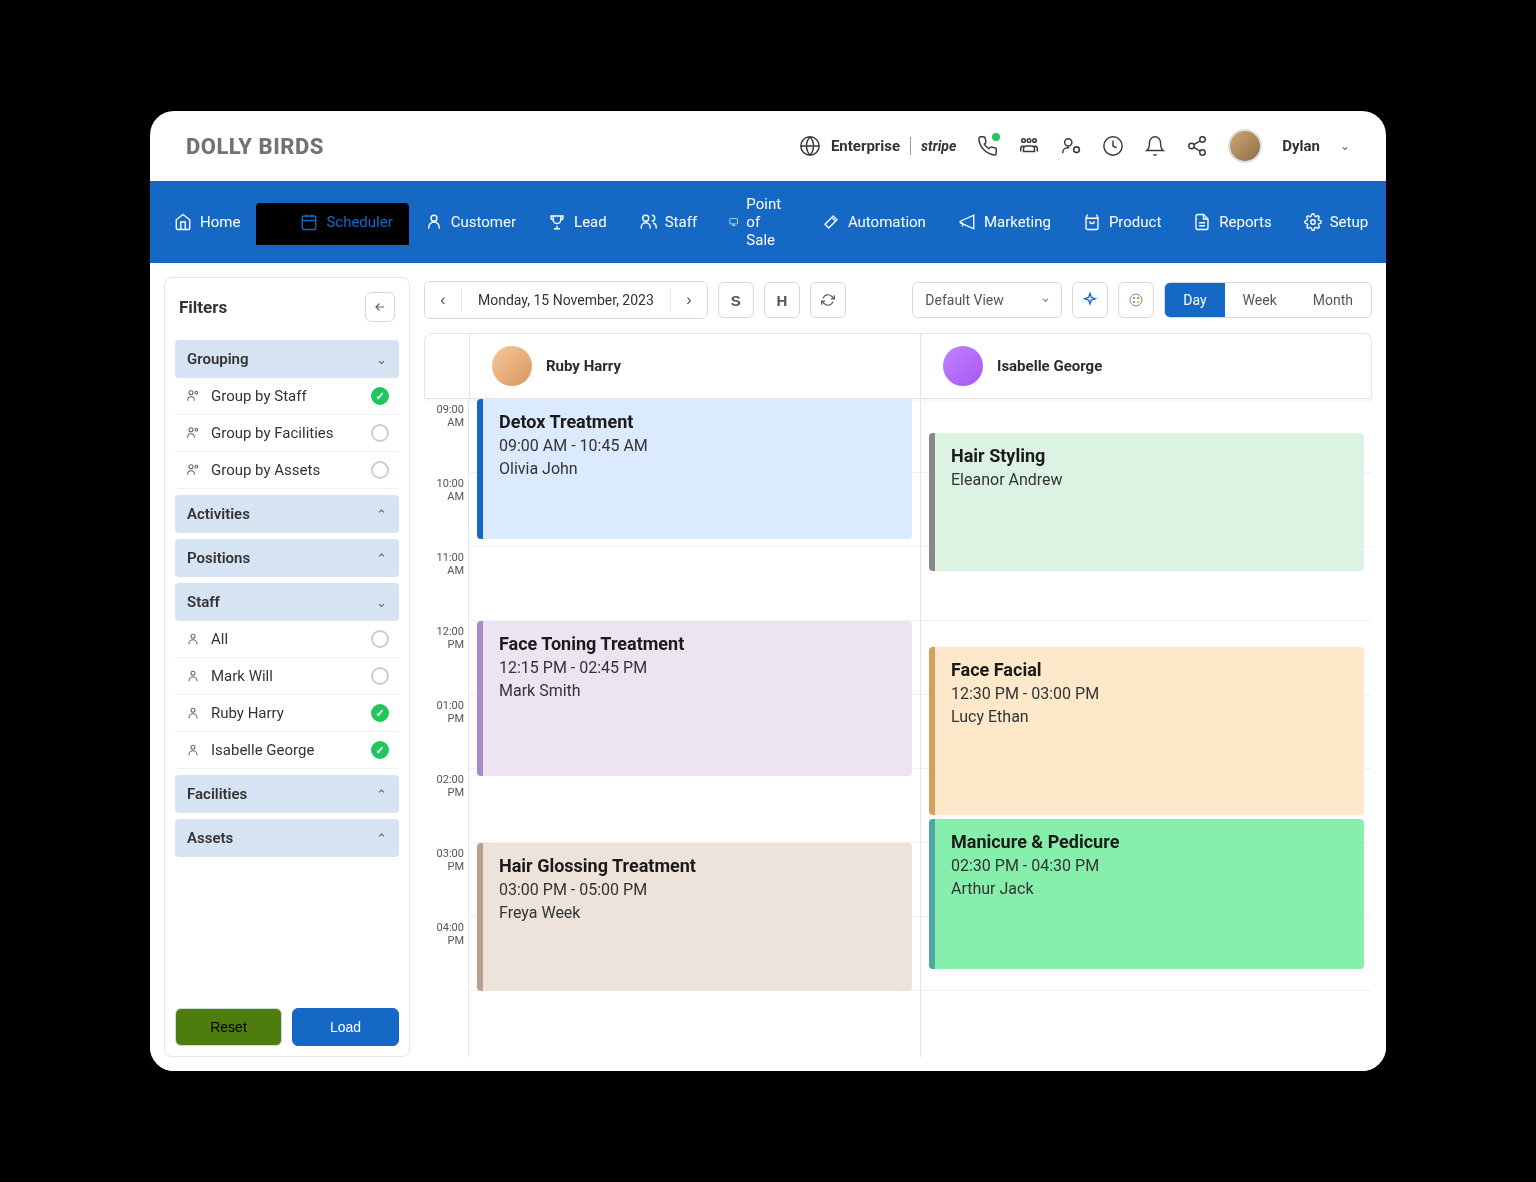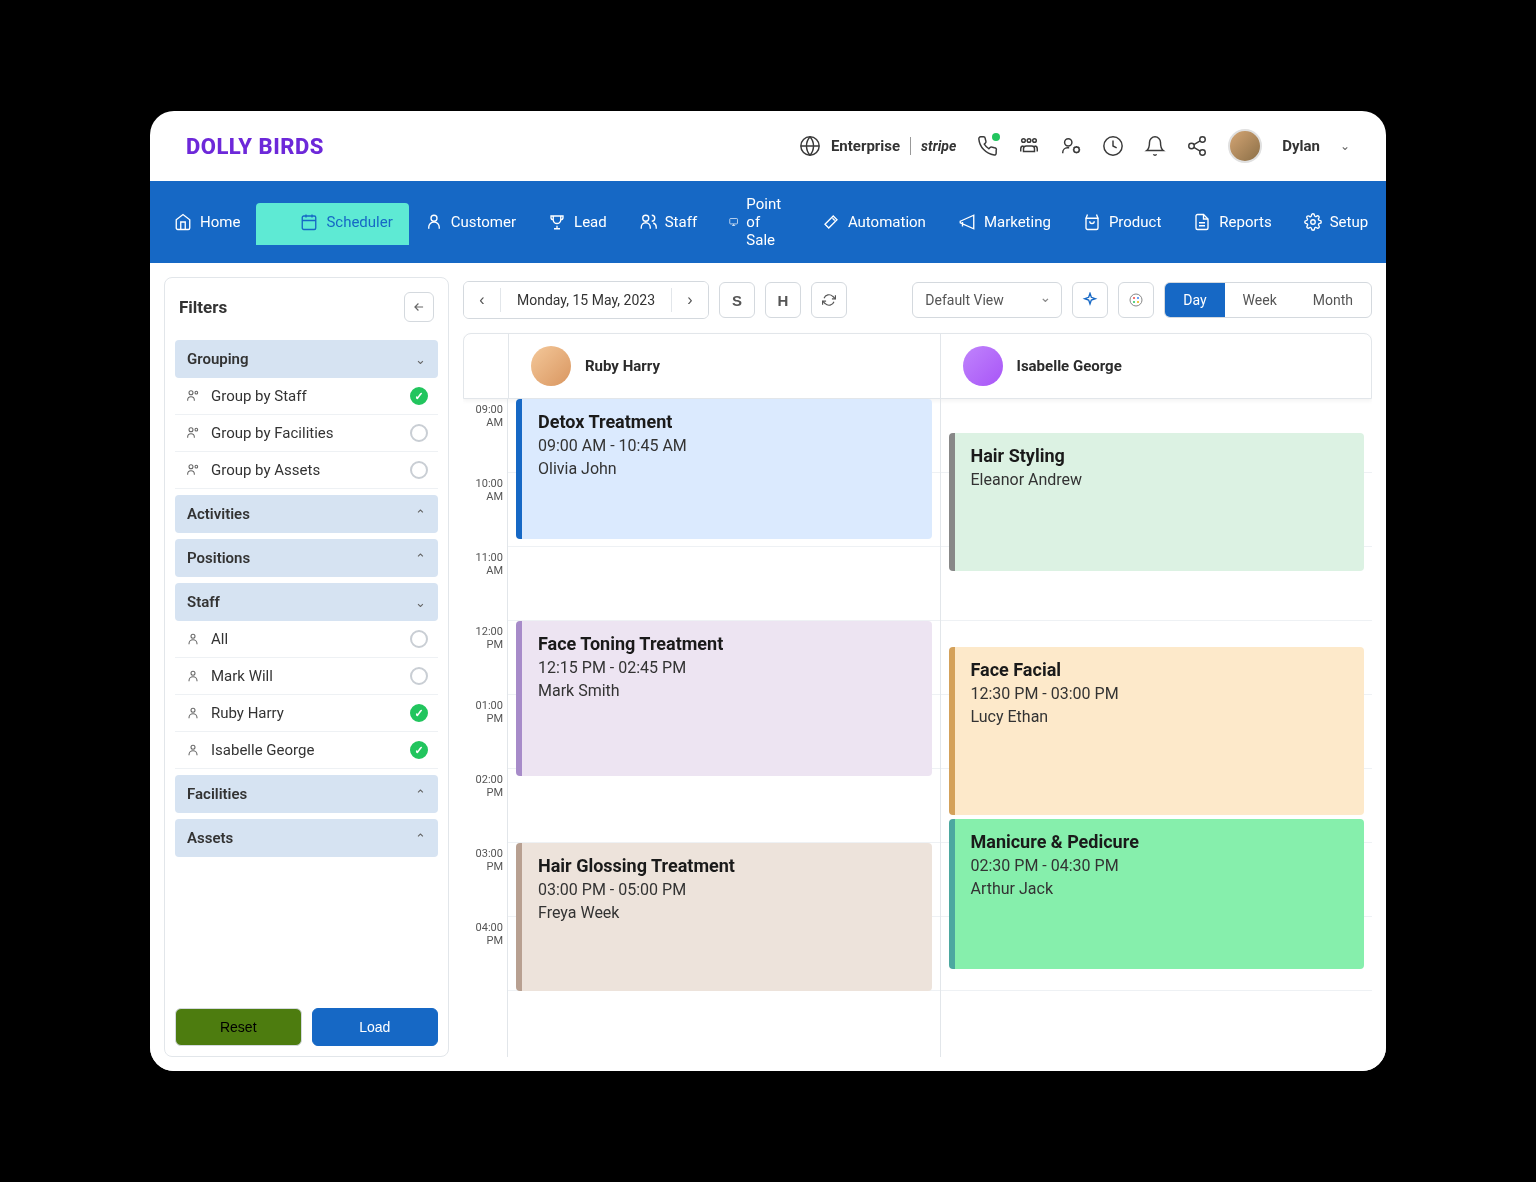--- a/index.html
+++ b/index.html
@@ -1,41 +1,41 @@
 <!DOCTYPE html>
 <html><head>
 <meta charset="utf-8">
 <style>
 * { box-sizing: border-box; margin: 0; padding: 0; }
 body { font-family: -apple-system, BlinkMacSystemFont, "Segoe UI", Roboto, sans-serif; background: #000; display: flex; align-items: center; justify-content: center; min-height: 100vh; }
 .app-window { width: 1236px; height: 960px; background: #fff; border-radius: 24px; overflow: hidden; display: flex; flex-direction: column; }
 .top-header { display: flex; align-items: center; justify-content: space-between; padding: 18px 36px; }
-.brand { font-size: 22px; font-weight: 800; color: #6d28d9; letter-spacing: 0.5px; }
+.brand { font-size: 22px; font-weight: 800; color: #737373; letter-spacing: 0.5px; }
 .header-right { display: flex; align-items: center; gap: 20px; }
 .tier-badge { display: flex; align-items: center; gap: 10px; }
 .tier-text { font-weight: 700; color: #333; font-size: 15px; }
 .divider-v { width: 1px; height: 18px; background: #999; }
 .stripe-text { font-style: italic; font-weight: 700; color: #333; font-size: 14px; }
 .hicon { width: 22px; height: 22px; display: flex; align-items: center; justify-content: center; color: #3a3a3a; position: relative; cursor: pointer; }
 .hicon svg { width: 22px; height: 22px; stroke: currentColor; fill: none; stroke-width: 1.6; }
 .green-dot { position: absolute; top: -2px; right: -2px; width: 8px; height: 8px; background: #22c55e; border-radius: 50%; }
 .avatar { width: 34px; height: 34px; border-radius: 50%; background: linear-gradient(135deg,#d4a574,#8b6f47); border: 2px solid #e0e0e0; }
 .user-name { font-weight: 700; color: #333; font-size: 15px; }
 .user-chevron { color: #666; font-size: 12px; }
 
 .main-nav { background: #1668c5; display: flex; align-items: center; padding: 0 8px; }
 .nav-item { display: flex; align-items: center; gap: 8px; padding: 14px 16px; color: #fff; font-size: 15px; cursor: pointer; }
-.nav-item.active { background: #5eead4; color: #1668c5; border-radius: 4px 4px 0 0; margin-top: 4px; padding-top: 10px; padding-left: 44px; }
+.nav-item.active { background: #000000; color: #1668c5; border-radius: 4px 4px 0 0; margin-top: 4px; padding-top: 10px; padding-left: 44px; }
 .nav-item svg { width: 18px; height: 18px; stroke: currentColor; fill: none; stroke-width: 1.8; }
 .nav-search { margin-left: auto; padding: 14px 18px; color: #fff; cursor: pointer; }
 .nav-search svg { width: 18px; height: 18px; stroke: currentColor; fill: none; stroke-width: 2; }
 
 .workspace { display: flex; flex: 1; background: #fff; overflow: hidden; }
 
-.sidebar { width: 285px; background: #fff; border: 1px solid #e2e6ea; border-radius: 8px; margin: 14px 0 14px 14px; padding: 10px; display: flex; flex-direction: column; }
+.sidebar { width: 246px; background: #fff; border: 1px solid #e2e6ea; border-radius: 8px; margin: 14px 0 14px 14px; padding: 10px; display: flex; flex-direction: column; }
 .sidebar-header { display: flex; align-items: center; justify-content: space-between; padding: 4px 4px 12px 4px; }
 .sidebar-title { font-weight: 700; font-size: 17px; color: #333; }
 .collapse-btn { width: 30px; height: 30px; border: 1px solid #d4d9de; border-radius: 6px; display: flex; align-items: center; justify-content: center; cursor: pointer; color: #666; background: #fff; }
 .section-header { background: #d6e3f2; padding: 10px 12px; border-radius: 4px; display: flex; align-items: center; justify-content: space-between; cursor: pointer; margin-top: 6px; }
 .section-header:first-of-type { margin-top: 0; }
 .section-title { font-weight: 600; font-size: 15px; color: #333; }
 .section-chev { color: #666; font-size: 13px; }
 .filter-list { }
 .filter-item { display: flex; align-items: center; gap: 10px; padding: 9px 10px; border-bottom: 1px solid #eef1f4; font-size: 15px; color: #333; cursor: pointer; }
 .filter-item svg { width: 16px; height: 16px; stroke: #666; fill: none; stroke-width: 1.6; }
@@ -345,21 +345,21 @@
         <button class="btn">Reset</button>
         <button class="btn primary">Load</button>
       </div>
     </div>
 
     <div class="scheduler">
       <div class="toolbar">
         <div class="date-nav">
           <button>‹</button>
           <span class="sep"></span>
-          <span class="date-text">Monday, 15 May, 2023</span>
+          <span class="date-text">Monday, 15 November, 2023</span>
           <span class="sep"></span>
           <button>›</button>
         </div>
         <button class="sq-btn">S</button>
         <button class="sq-btn">H</button>
         <button class="sq-btn">
             <svg width="14" height="14" viewBox="0 0 24 24" fill="none" stroke="currentColor" stroke-width="2">
               <path d="M23 4v6h-6M1 20v-6h6"></path>
               <path d="M3.51 9a9 9 0 0114.85-3.36L23 10M1 14l4.64 4.36A9 9 0 0020.49 15"></path>
             </svg>

